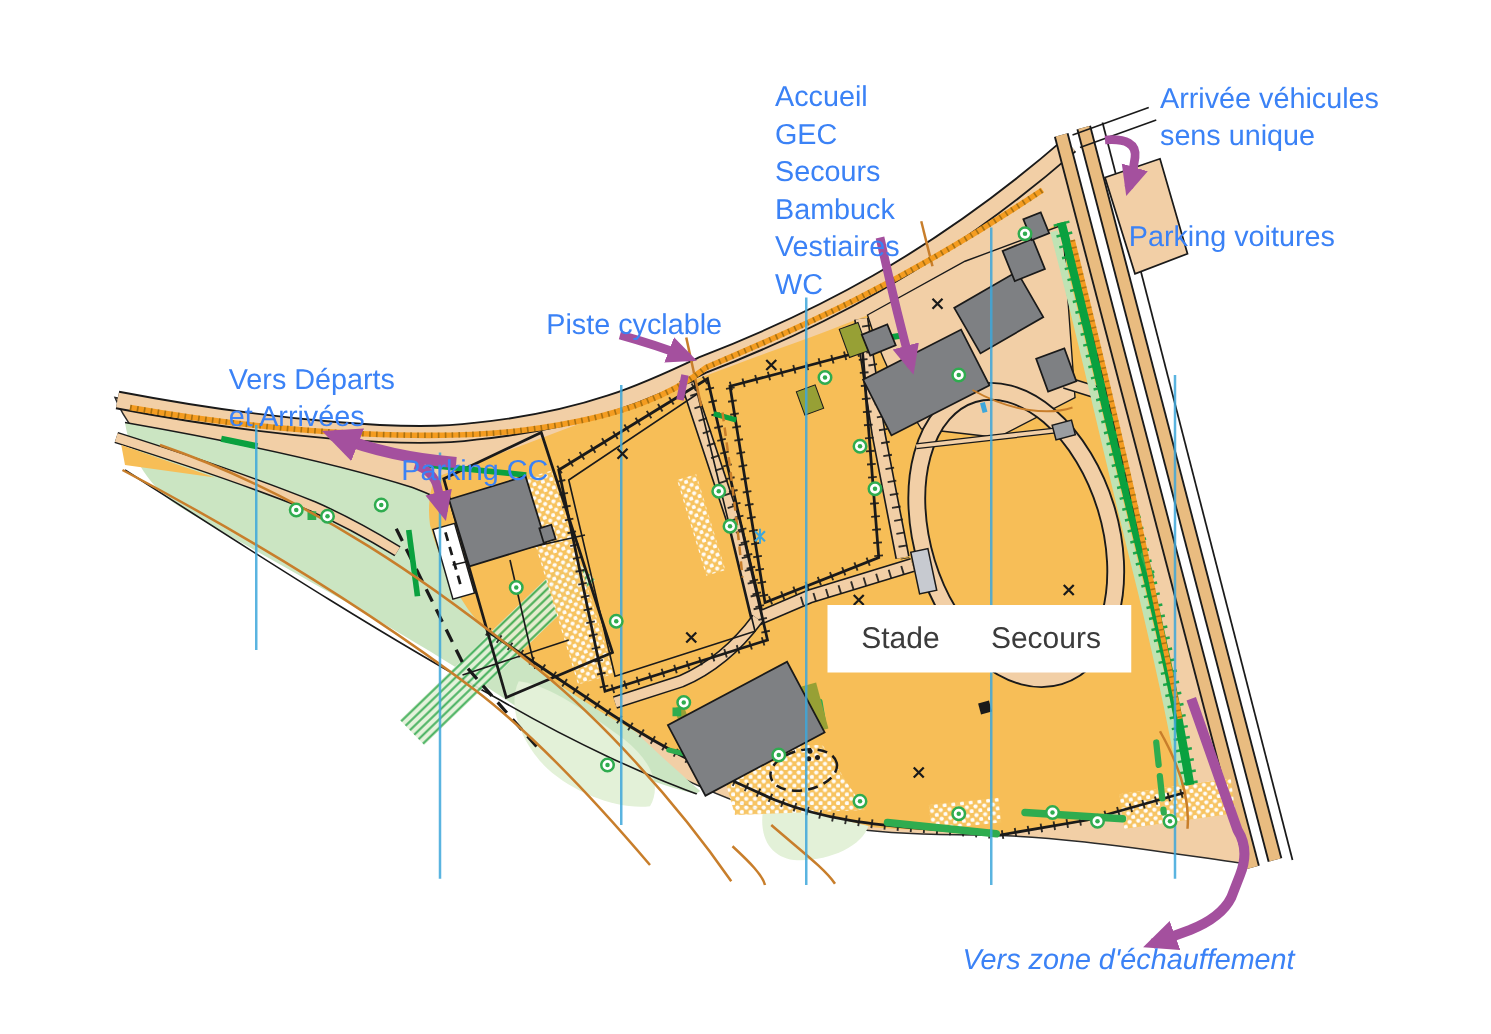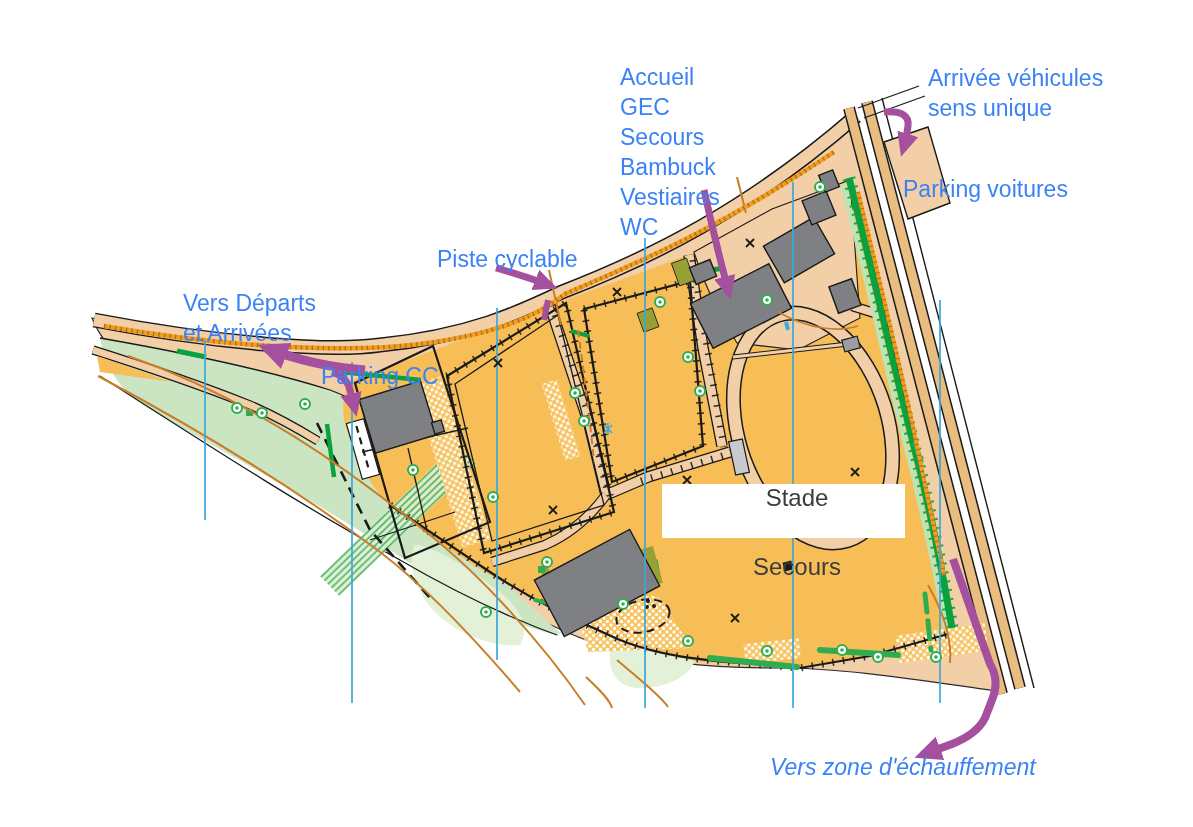--- a/index.html
+++ b/index.html
@@ -3,21 +3,21 @@
 <meta charset="utf-8">
 <style>
   html,body{margin:0;padding:0;background:#ffffff;}
   .stage{position:relative;width:1193px;height:827px;background:#ffffff;overflow:hidden;
          font-family:"Liberation Sans",sans-serif;color:#3B3B3B;}
   .stage svg{position:absolute;left:0;top:0;}
   .lbl{position:absolute;font-size:23px;line-height:30px;white-space:nowrap;color:#3b82f6;}
   .ctr{text-align:left;}
   .stade-box{position:absolute;left:662px;top:484px;width:243px;height:54px;background:#ffffff;
              display:flex;align-items:center;gap:41px;padding-left:27px;box-sizing:border-box;
-             font-size:24px;flex-direction:column;}
+             font-size:24px;}
   .fence{stroke:#1a1a1a;stroke-width:2.2;fill:none;}
   .ticks{stroke:#1a1a1a;stroke-width:7;fill:none;stroke-dasharray:1.5 9;opacity:.9;}
   .thin{stroke:#1a1a1a;stroke-width:1.3;fill:none;}
 </style>
 </head>
 <body>
 
 <div class="stage">
 
 <svg width="1193" height="827" viewBox="0 0 1193 827">

